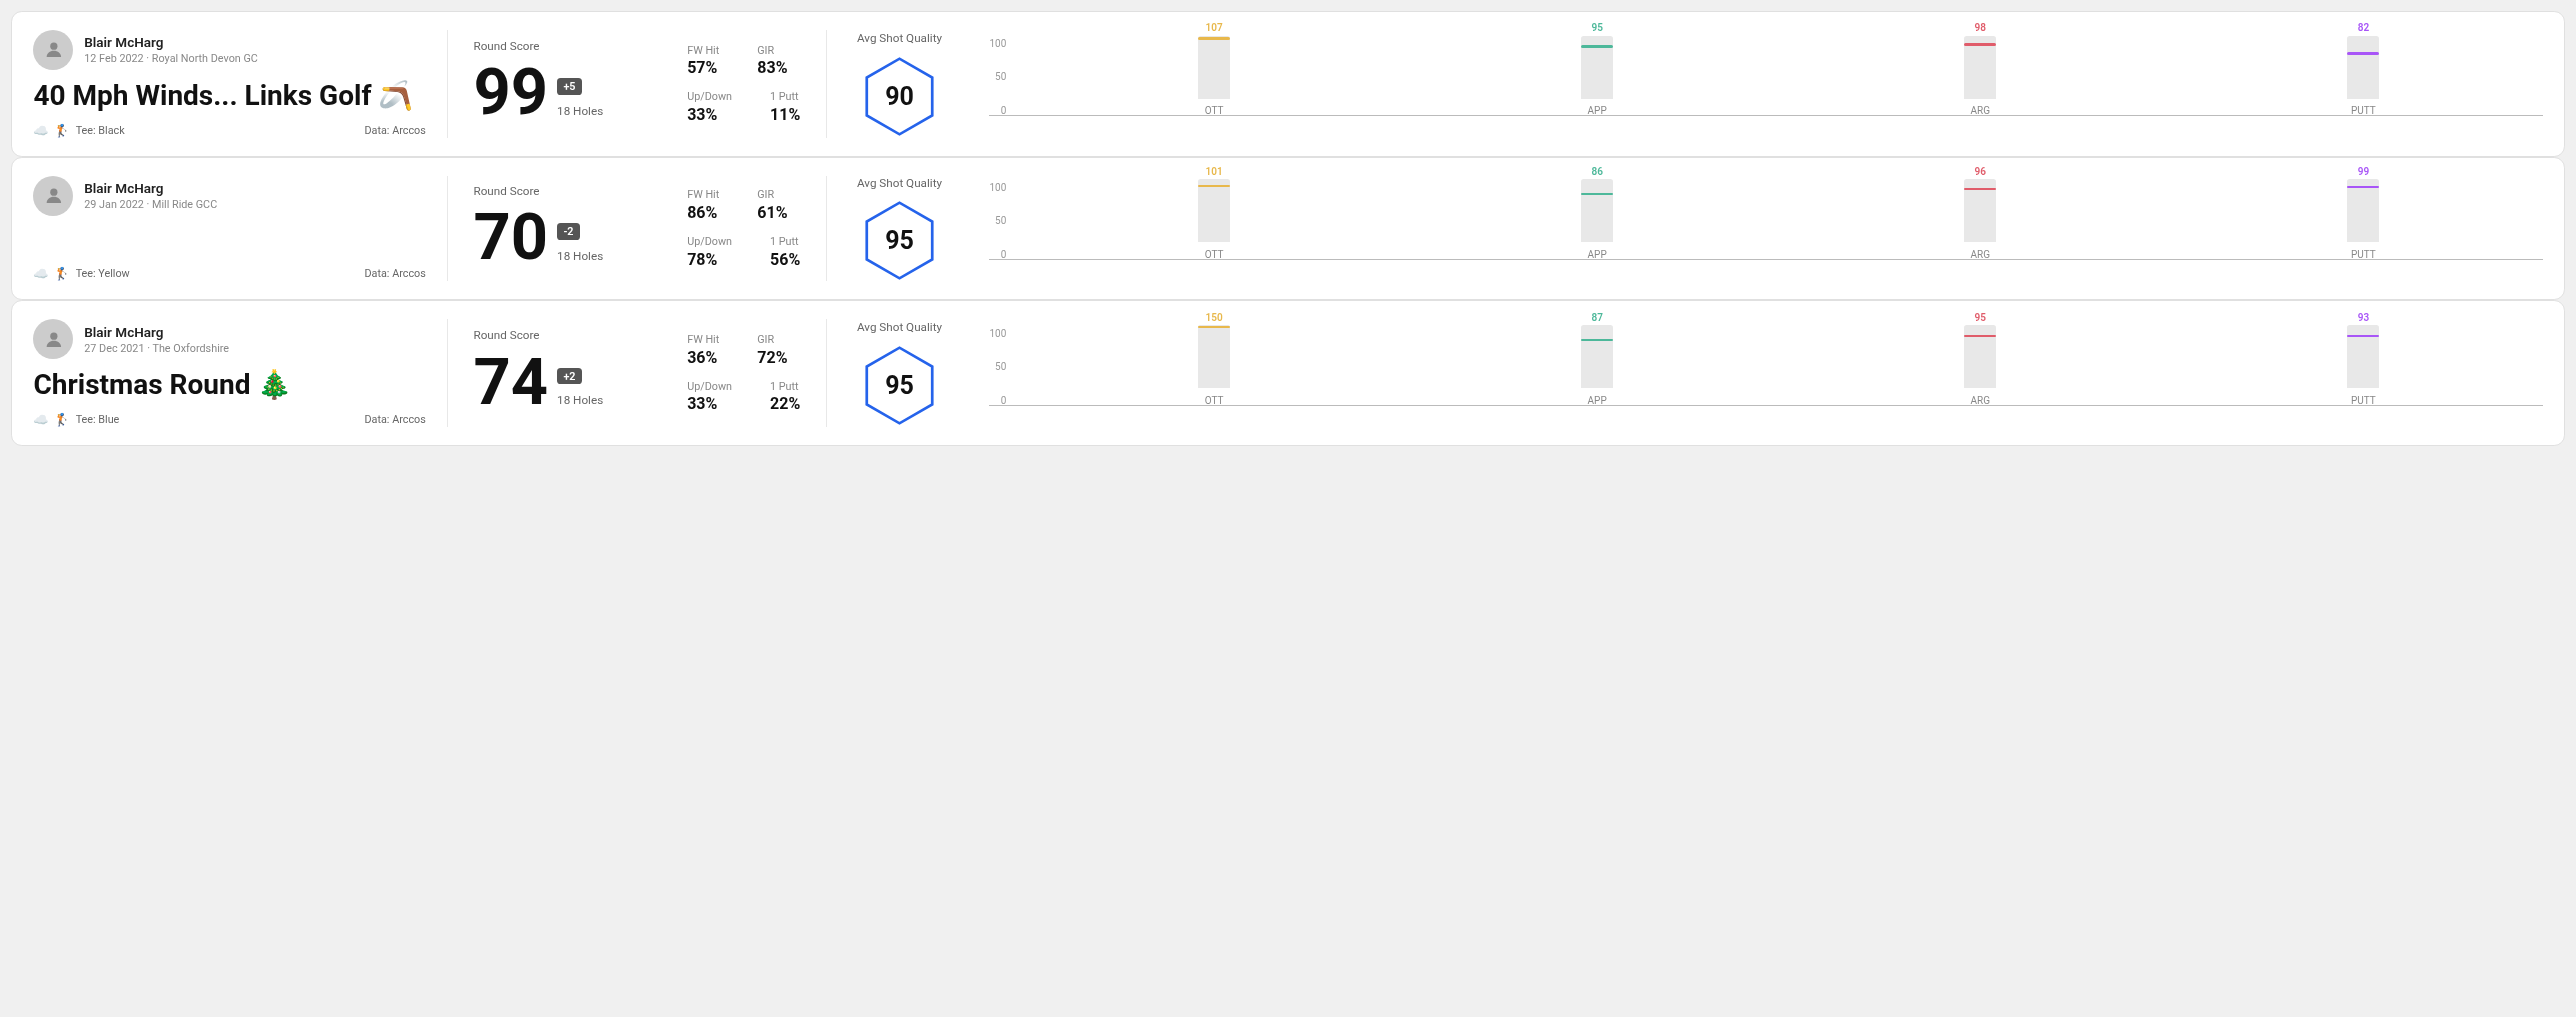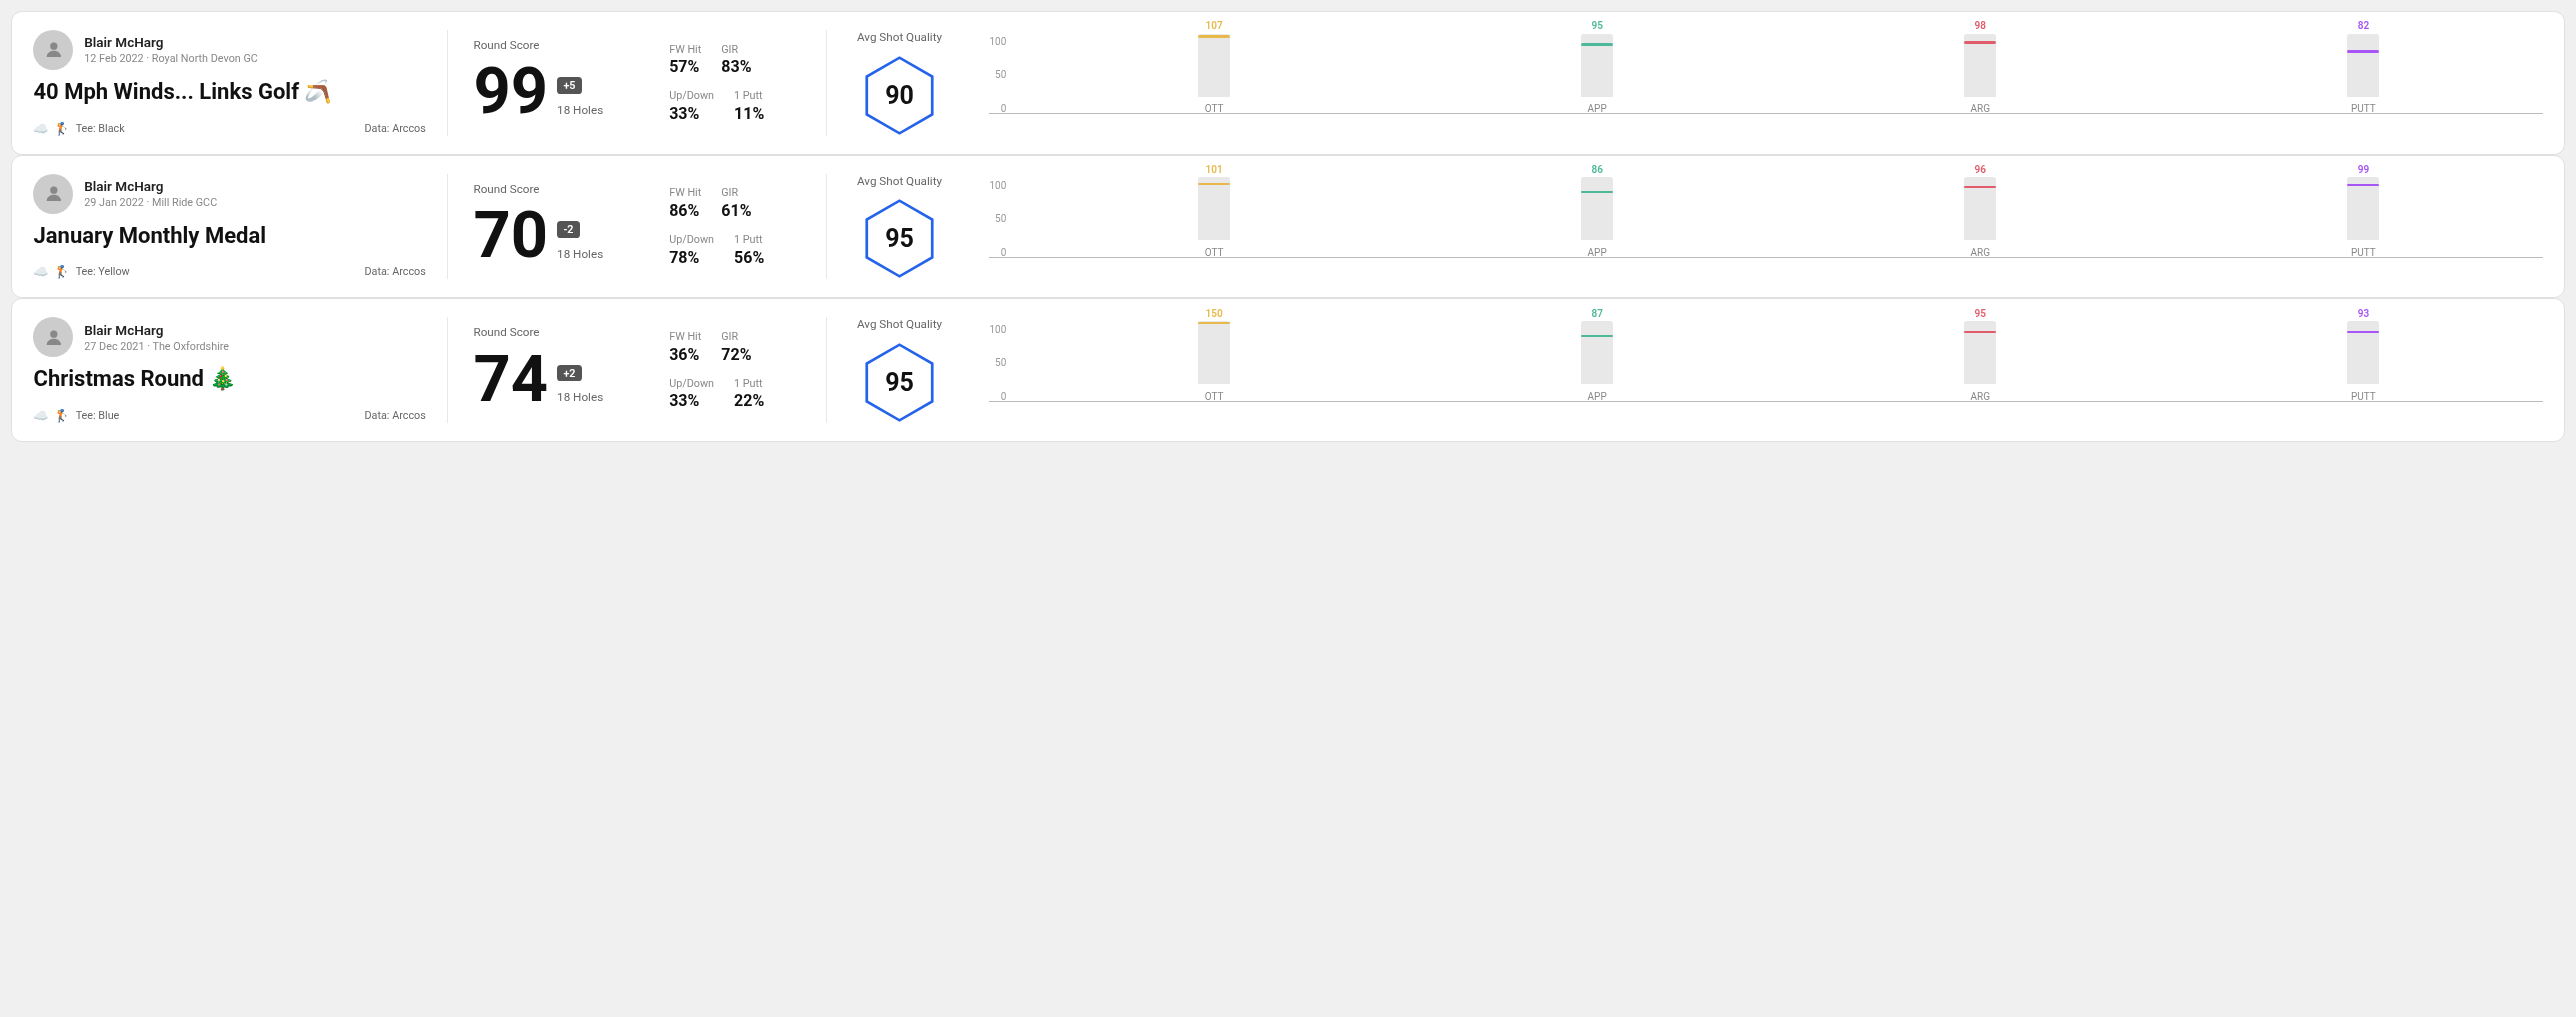--- a/index.html
+++ b/index.html
@@ -49,21 +49,21 @@
       font-size: 13.5px;
       font-weight: 600;
       color: #222;
     }
     .user-info .user-date {
       font-size: 10.8px;
       color: #888;
       margin-top: 1.8px;
     }
     .round-title {
-      font-size: 22px;
+      font-size: 28px;
       font-weight: 700;
       color: #111;
       margin: 7.2px 0 10.8px 0;
       display: flex;
       align-items: center;
       gap: 7.2px;
     }
     .footer-row {
       display: flex;
       justify-content: space-between;
@@ -121,21 +121,22 @@
       flex: 0 0 180px;
       padding: 0 21.7px;
       display: flex;
       flex-direction: column;
       justify-content: center;
       gap: 12.6px;
       border-right: 0.9px solid #e8e8e8;
     }
     .stats-row {
       display: flex;
-      gap: 20px;
+      gap: 38px;
+      margin-left: 18px;
     }
     .stat-item .stat-label {
       font-size: 10.8px;
       color: #888;
       margin-bottom: 1.8px;
     }
     .stat-item .stat-value {
       font-size: 16px;
       font-weight: 700;
       color: #111;
@@ -366,21 +367,20 @@
             <svg width="21.7" height="21.7" viewBox="0 0 24 24" fill="#888">
               <circle cx="12" cy="8" r="4"></circle>
               <path d="M4 20c0-4 3.6-7 8-7s8 3 8 7"></path>
             </svg>
           </div>
           <div class="user-info">
             <div class="user-name">Blair McHarg</div>
             <div class="user-date">29 Jan 2022 · Mill Ride GCC</div>
           </div>
         </div>
-        <div class="round-title">January Monthly Medal</div>
       </div>
       <div class="footer-row">
         <div class="tee-info">
           <span class="tee-icon">☁️</span>
           <span class="tee-icon">🏌️</span>
           <span>Tee: Yellow</span>
         </div>
         <span>Data: Arccos</span>
       </div>
     </div>

